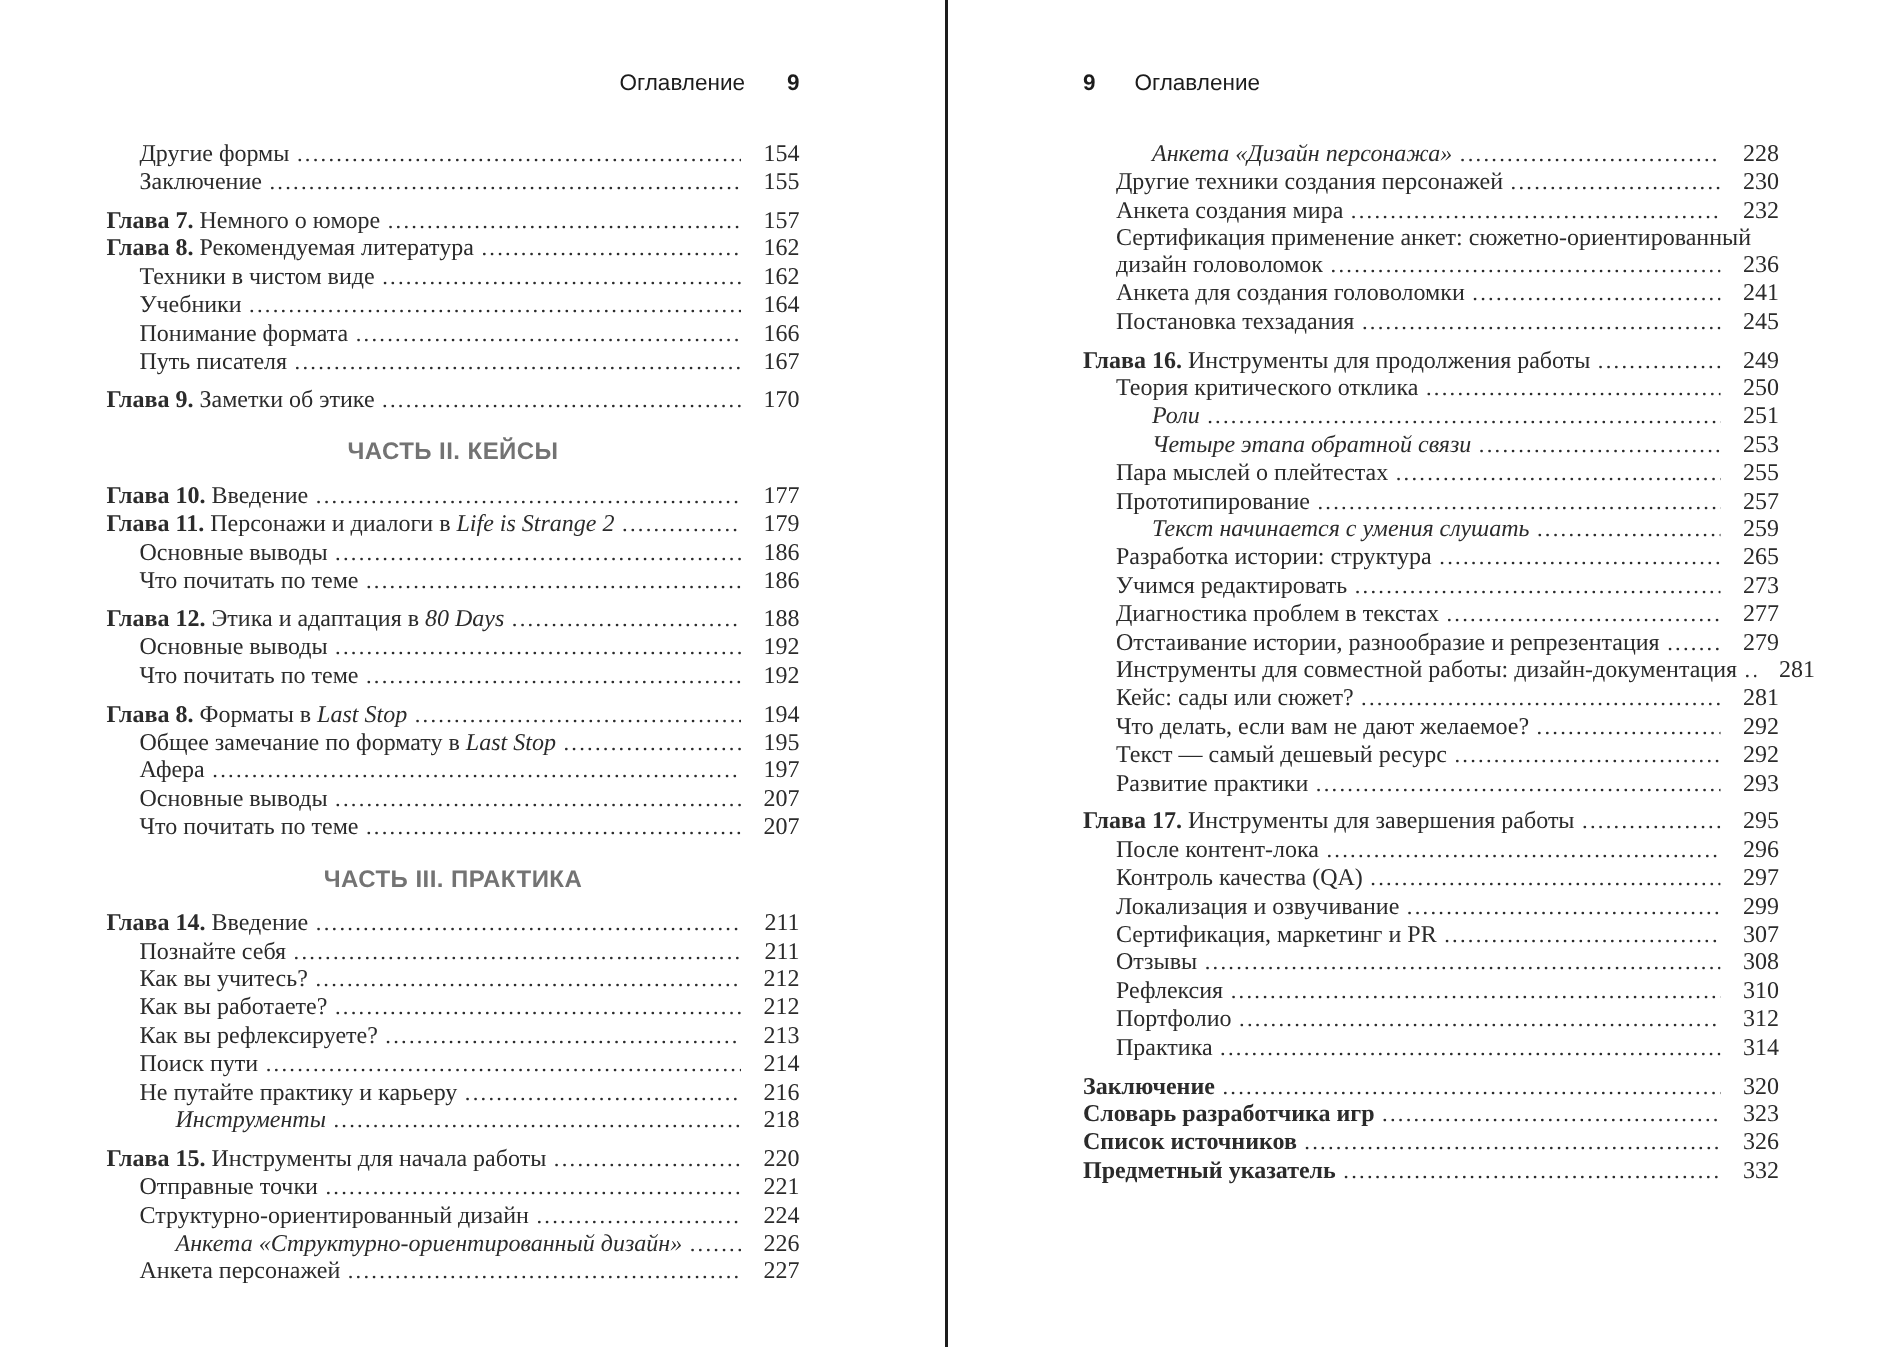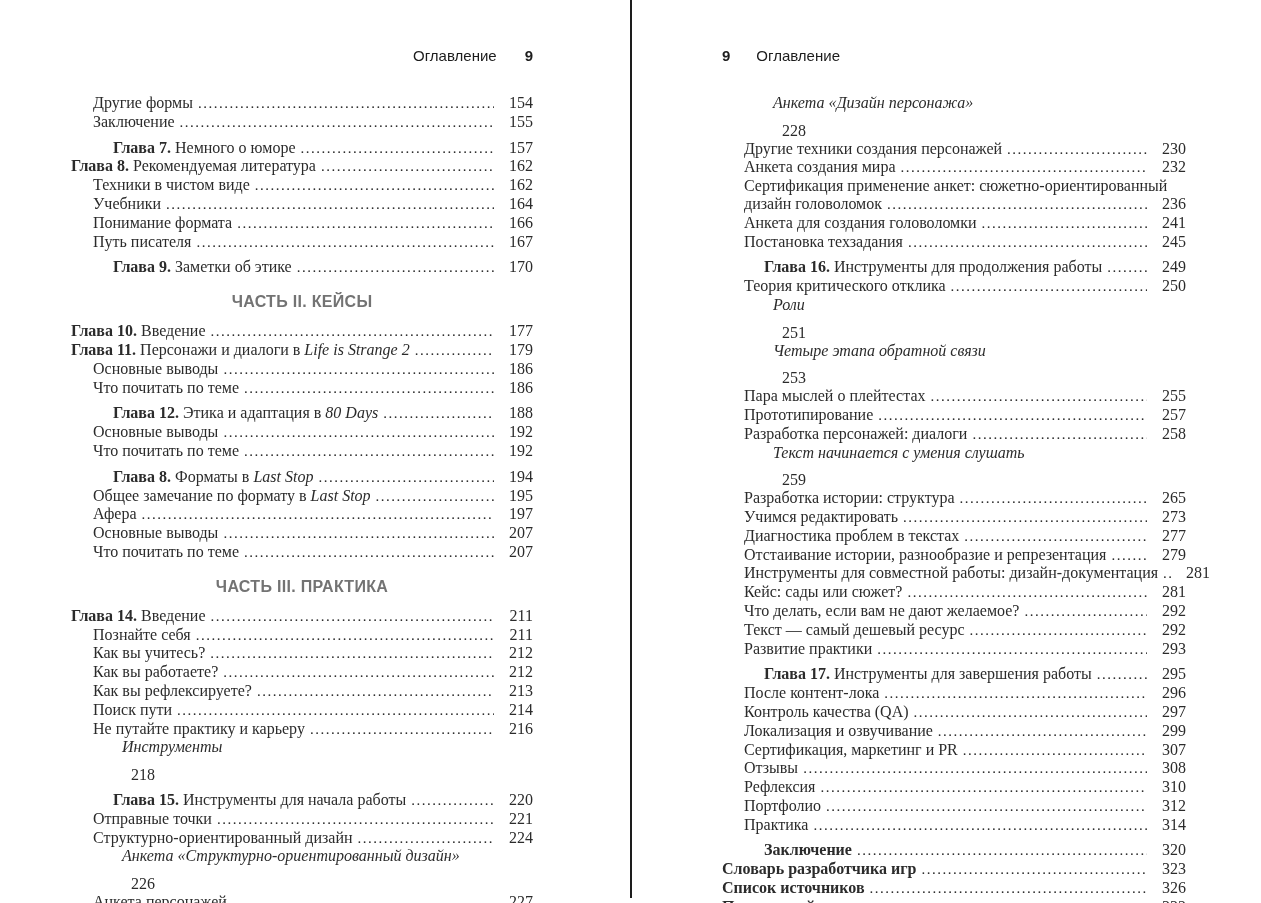--- a/index.html
+++ b/index.html
@@ -36,23 +36,23 @@
   .page-left  .header-num { margin-left: 28px; }
   .page-right .header-title { margin-left: 26px; }
 
   .toc-entry {
     display: flex;
     align-items: baseline;
     font-size: 16px;
     line-height: 17.8px;
     white-space: nowrap;
   }
-  .toc-entry.gap { margin-top: 7px; margin-left: 42px; }
+  .toc-entry.gap { margin-top: 7px; }
   .toc-entry.level-1 { padding-left: 22px; }
-  .toc-entry.level-2 { padding-left: 46px; flex-direction: column; }
+  .toc-entry.level-2 { padding-left: 46px; }
   .entry-label { white-space: nowrap; }
   .b { font-weight: bold; }
   .i { font-style: italic; }
 
   .leader {
     flex: 1 1 10px;
     overflow: hidden;
     white-space: nowrap;
     margin: 0 6px 0 5px;
     min-width: 8px;
@@ -329,25 +329,20 @@
         <div class="toc-entry level-1">
           <span class="entry-label"><span>Пара мыслей о плейтестах</span></span>
           <span class="leader"></span>
           <span class="pagenum">255</span>
         </div>
         <div class="toc-entry level-1">
           <span class="entry-label"><span>Прототипирование</span></span>
           <span class="leader"></span>
           <span class="pagenum">257</span>
         </div>
-        <div class="toc-entry level-1">
-          <span class="entry-label"><span>Разработка персонажей: диалоги</span></span>
-          <span class="leader"></span>
-          <span class="pagenum">258</span>
-        </div>
         <div class="toc-entry level-2">
           <span class="entry-label"><span class="i">Текст начинается с умения слушать</span></span>
           <span class="leader"></span>
           <span class="pagenum">259</span>
         </div>
         <div class="toc-entry level-1">
           <span class="entry-label"><span>Разработка истории: структура</span></span>
           <span class="leader"></span>
           <span class="pagenum">265</span>
         </div>

